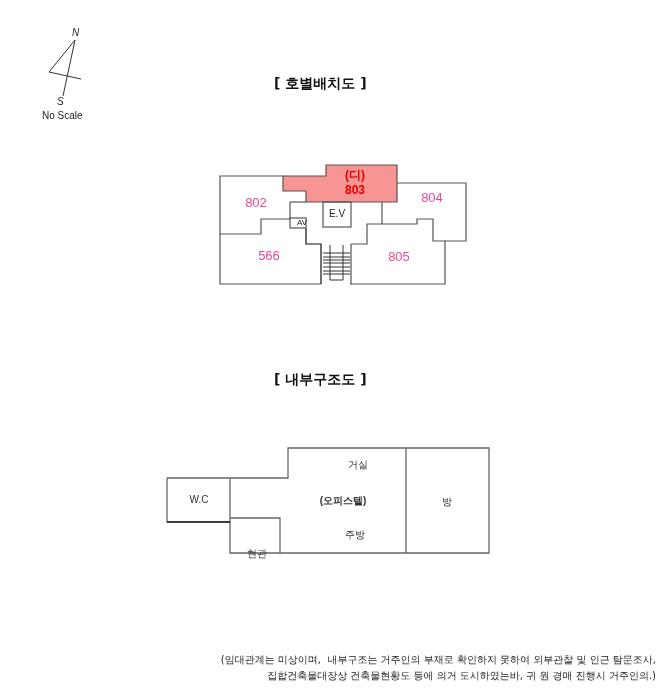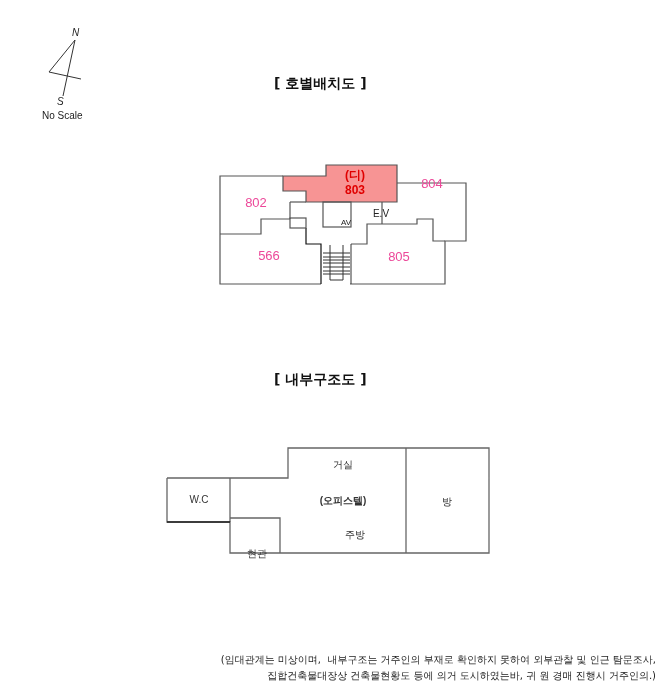--- a/index.html
+++ b/index.html
@@ -3,21 +3,21 @@
   <meta charset="utf-8">
   <style>
     html, body { margin: 0; padding: 0; background: #ffffff; }
     body { width: 664px; height: 700px; position: relative; overflow: hidden;
            font-family: "DejaVu Sans", "Liberation Sans", sans-serif; color: #222; }
     .abs { position: absolute; }
     .title { font-size: 14px; font-weight: bold; color: #111; white-space: pre; letter-spacing: 0px; }
     .scale { font-size: 10px; color: #222; font-family: "Liberation Sans", sans-serif; }
     .lbl { position: absolute; text-align: center; font-family: "Liberation Sans", sans-serif; }
     .roomnum { font-size: 13px; color: #ec4899; }
-    .small { font-size: 9px; color: #222; padding-left: 44px; }
+    .small { font-size: 9px; color: #222; }
     .red { color: #e00000; font-weight: bold; font-size: 12px; line-height: 14px; }
     .iplbl { font-size: 10px; color: #333; }
     .note { font-size: 10px; color: #222; text-align: right; line-height: 16px; left: 0; width: 656px; white-space: pre; }
     svg { position: absolute; left: 0; top: 0; }
   </style>
 </head>
 <body>
 
 <svg width="664" height="700">
   <g stroke="#333" stroke-width="1" fill="none">
@@ -71,29 +71,29 @@
 
 <div class="abs scale" style="left:72px;top:27px;font-style:italic;">N</div>
 <div class="abs scale" style="left:57px;top:96px;font-style:italic;">S</div>
 <div class="abs scale" style="left:42px;top:110px;text-align:center;">No Scale</div>
 
 <div class="abs title" style="left:274px;top:75px;">[ 호별배치도 ]</div>
 
 <div class="lbl roomnum" style="left:236px;top:195px;width:40px;">802</div>
 <div class="lbl red" style="left:330px;top:168px;width:50px;">(디)</div>
 <div class="lbl red" style="left:330px;top:183px;width:50px;">803</div>
-<div class="lbl roomnum" style="left:412px;top:176px;width:40px;">804</div>
+<div class="lbl roomnum" style="left:412px;top:190px;width:40px;">804</div>
 <div class="lbl roomnum" style="left:249px;top:248px;width:40px;">566</div>
 <div class="lbl roomnum" style="left:379px;top:249px;width:40px;">805</div>
 <div class="lbl small" style="left:323px;top:208px;width:28px;font-size:10px;">E.V</div>
 <div class="lbl small" style="left:290px;top:218px;width:24px;font-size:8px;line-height:10px;">AV</div>
 
 <div class="abs title" style="left:274px;top:371px;">[ 내부구조도 ]</div>
 
-<div class="lbl iplbl" style="left:318px;top:458px;width:50px;">거실</div>
+<div class="lbl iplbl" style="left:318px;top:458px;width:50px;text-align:right;">거실</div>
 <div class="lbl iplbl" style="left:308px;top:494px;width:70px;font-weight:bold;">(오피스텔)</div>
 <div class="lbl iplbl" style="left:330px;top:528px;width:50px;">주방</div>
 <div class="lbl iplbl" style="left:177px;top:494px;width:44px;">W.C</div>
 <div class="lbl iplbl" style="left:232px;top:547px;width:50px;">현관</div>
 <div class="lbl iplbl" style="left:427px;top:495px;width:40px;">방</div>
 
 <div class="abs note" style="top:652px;">(임대관계는 미상이며,  내부구조는 거주인의 부재로 확인하지 못하여 외부관찰 및 인근 탐문조사,</div>
 <div class="abs note" style="top:668px;">집합건축물대장상 건축물현황도 등에 의거 도시하였는바, 귀 원 경매 진행시 거주인의.)</div>
 
 </body></html>

